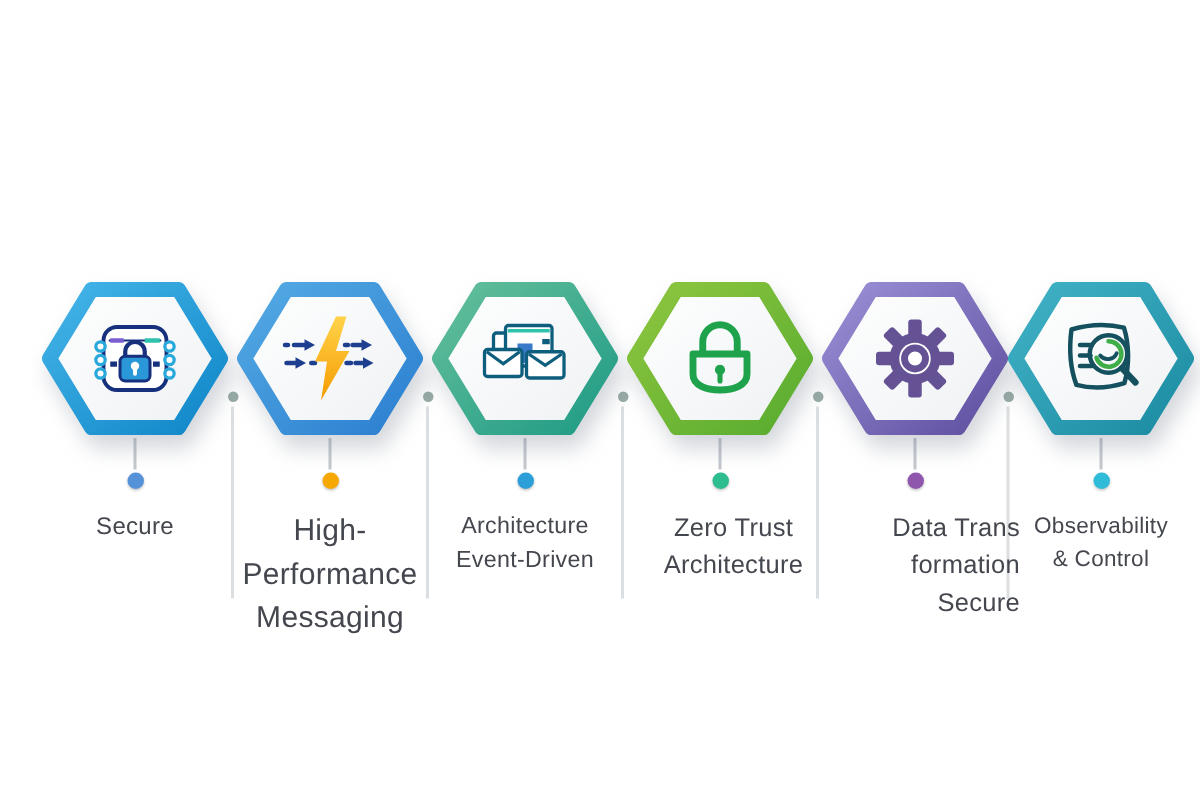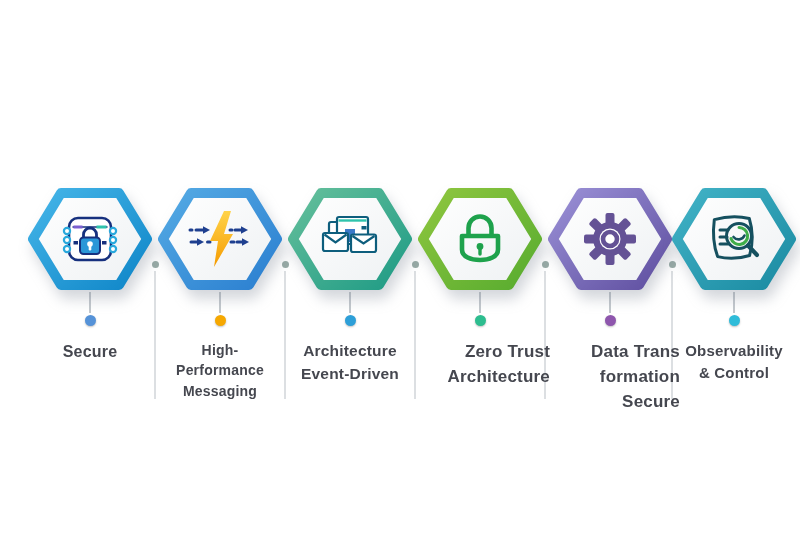--- a/index.html
+++ b/index.html
@@ -2,25 +2,25 @@
 <html><head>
 <meta charset="utf-8">
 <style>
   html,body{margin:0;padding:0;background:#ffffff;}
   .canvas{position:relative;width:800px;height:533px;background:#ffffff;overflow:hidden;
           font-family:"Liberation Sans",sans-serif;}
   .item{position:absolute;top:186px;width:140px;text-align:center;}
   .hex{display:block;margin:0 auto;filter:drop-shadow(4px 9px 7px rgba(110,120,135,.30));}
   .stem{width:2px;height:21px;background:#c3c8cd;margin:0 auto;}
   .dot{width:11px;height:11px;border-radius:50%;margin:2px auto 0;box-shadow:0 1px 2px rgba(0,0,0,.25);}
-  .label{margin-top:14px;color:#45474f;font-weight:700;line-height:1.46;letter-spacing:.2px;}
+  .label{margin-top:14px;color:#45474f;font-weight:400;line-height:1.46;letter-spacing:.2px;}
   #it0{left:20px}  #it0 .label{font-size:16px}
-  #it1{left:150px} #it1 .label{font-size:14px}
+  #it1{left:150px} #it1 .label{font-size:20px}
   #it2{left:280px} #it2 .label{font-size:15.5px}
-  #it3{left:410px} #it3 .label{font-size:17px;text-align:right;padding-left:18px}
+  #it3{left:410px} #it3 .label{font-size:17px;text-align:center;padding-left:18px}
   #it4{left:540px} #it4 .label{font-size:17px;text-align:right;padding-left:12px}
   #it5{left:664px} #it5 .label{font-size:15px}
   #it0 .dot{background:#5592d8}
   #it1 .dot{background:#f6a801}
   #it2 .dot{background:#2d9fd8}
   #it3 .dot{background:#2dbd8f}
   #it4 .dot{background:#8e56ad}
   #it5 .dot{background:#2fbcd9}
   .divider{position:absolute;top:261px;width:8px;}
   .divider .ddot{width:7px;height:7px;border-radius:50%;background:#98aba6;margin:0 auto;}

